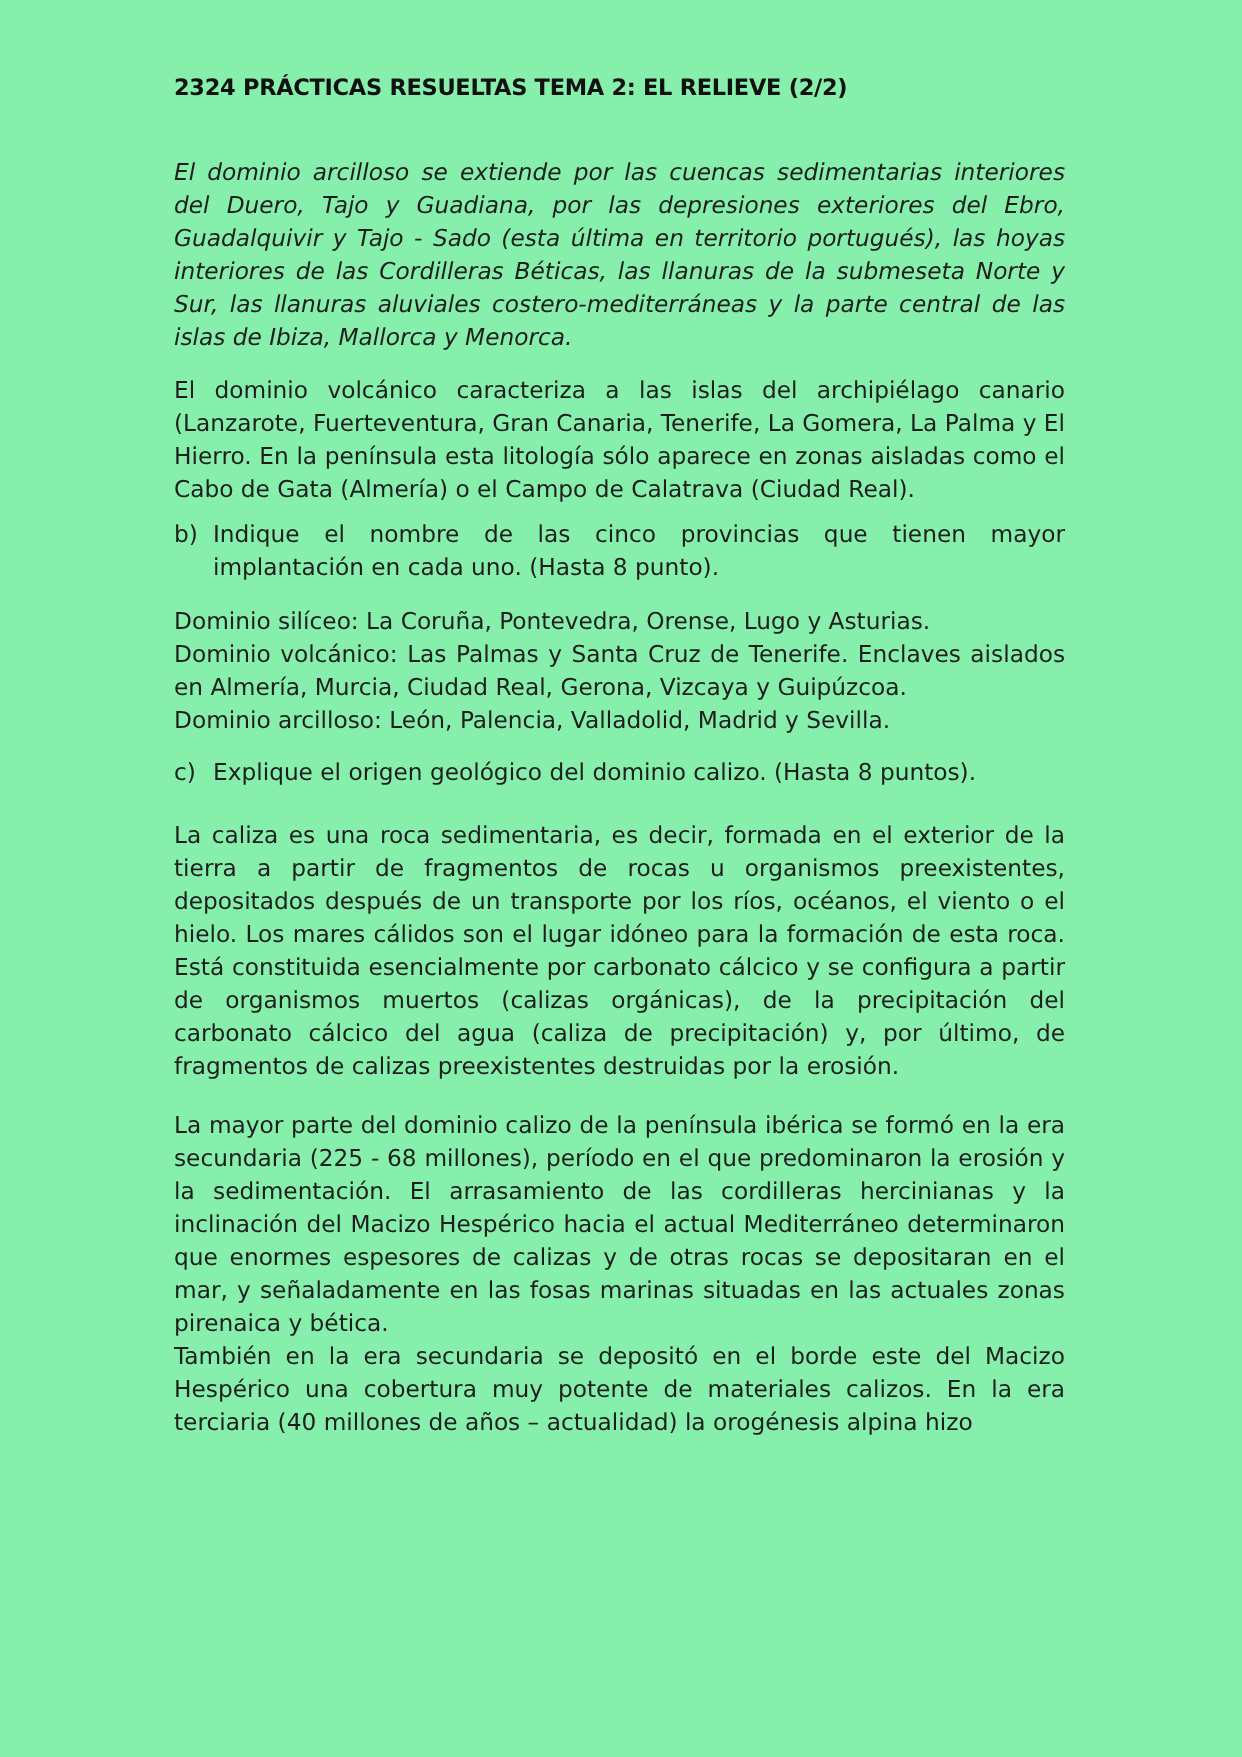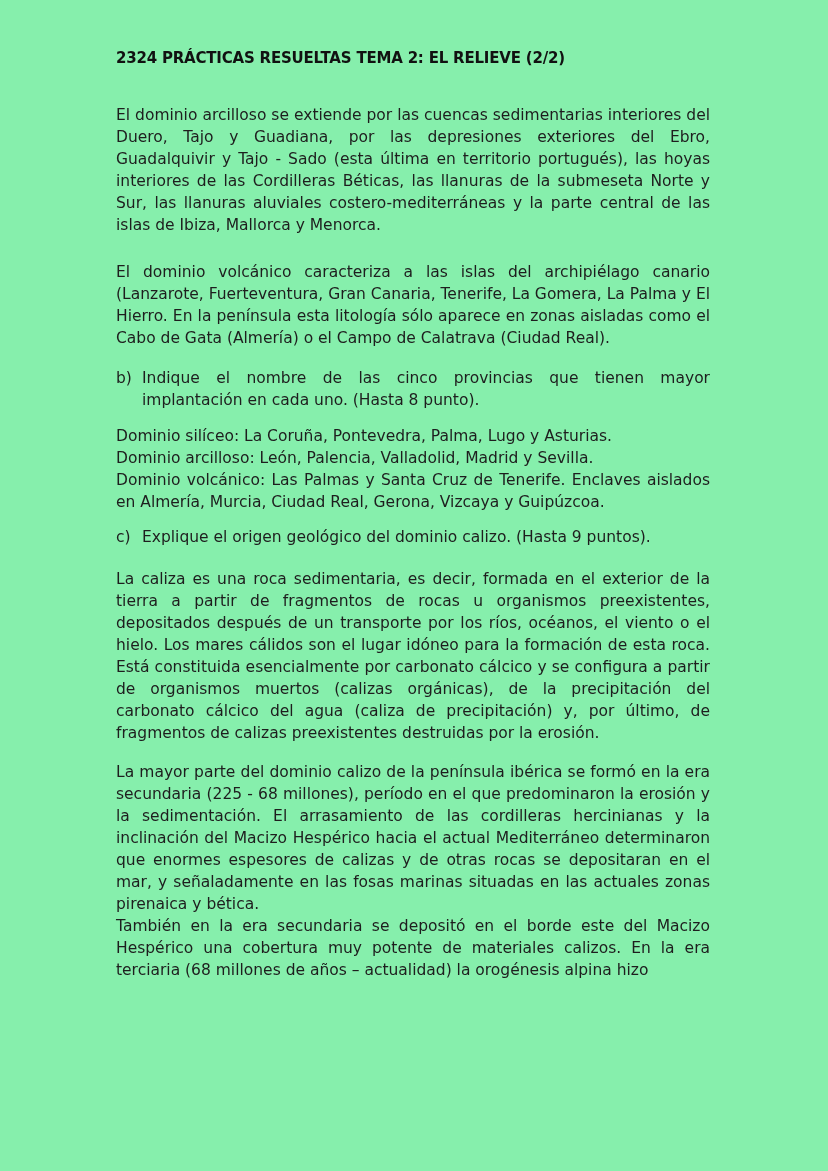--- a/index.html
+++ b/index.html
@@ -32,22 +32,22 @@
     letter-spacing: -0.2px;
     color: #111111;
     white-space: nowrap;
   }
   .para {
     margin: 0 0 14px 0;
     font-size: 15.5px;
     line-height: 22px;
     text-align: justify;
   }
-  .para-arcilloso { margin-bottom: 25px; }
-  .para-volcanico { margin-bottom: 18px; }
+  .para-arcilloso { margin-bottom: 13px; font-style: italic; }
+  .para-volcanico { margin-bottom: 8px; }
   .para-caliza    { margin-bottom: 17px; }
   .para-era       { margin-bottom: 0; }
   .question {
     display: flex;
     margin: 0 0 14px 0;
     font-size: 15.5px;
     line-height: 22px;
   }
   .question-c { margin-bottom: 20px; }
   .q-label {
@@ -76,30 +76,30 @@
     <p class="para para-arcilloso">El dominio arcilloso se extiende por las cuencas sedimentarias interiores del Duero, Tajo y Guadiana, por las depresiones exteriores del Ebro, Guadalquivir y Tajo - Sado (esta última en territorio portugués), las hoyas interiores de las Cordilleras Béticas, las llanuras de la submeseta Norte y Sur, las llanuras aluviales costero-mediterráneas y la parte central de las islas de Ibiza, Mallorca y Menorca.</p>
 
     <p class="para para-volcanico">El dominio volcánico caracteriza a las islas del archipiélago canario (Lanzarote, Fuerteventura, Gran Canaria, Tenerife, La Gomera, La Palma y El Hierro. En la península esta litología sólo aparece en zonas aisladas como el Cabo de Gata (Almería) o el Campo de Calatrava (Ciudad Real).</p>
 
     <div class="question question-b">
       <span class="q-label">b)</span>
       <span class="q-text">Indique el nombre de las cinco provincias que tienen mayor implantación en cada uno.  (Hasta 8 punto).</span>
     </div>
 
     <div class="domain-list">
-      <p class="para">Dominio silíceo: La Coruña, Pontevedra, Palma, Lugo y Asturias.</p>
+      <p class="para">Dominio silíceo: La Coruña, Pontevedra, Orense, Lugo y Asturias.</p>
+      <p class="para">Dominio volcánico: Las Palmas y Santa Cruz de Tenerife.  Enclaves aislados en Almería, Murcia, Ciudad Real, Gerona, Vizcaya y Guipúzcoa.</p>
       <p class="para">Dominio arcilloso: León, Palencia, Valladolid, Madrid y Sevilla.</p>
-      <p class="para">Dominio volcánico: Las Palmas y Santa Cruz de Tenerife.  Enclaves aislados en Almería, Murcia, Ciudad Real, Gerona, Vizcaya y Guipúzcoa.</p>
     </div>
 
     <div class="question question-c">
       <span class="q-label">c)</span>
-      <span class="q-text">Explique el origen geológico del dominio calizo. (Hasta 9 puntos).</span>
+      <span class="q-text">Explique el origen geológico del dominio calizo. (Hasta 8 puntos).</span>
     </div>
 
     <p class="para para-caliza">La caliza es una roca sedimentaria, es decir, formada en el exterior de la tierra a partir de fragmentos de rocas u organismos preexistentes, depositados después de un transporte por los ríos, océanos, el viento o el hielo. Los mares cálidos son el lugar idóneo para la formación de esta roca.  Está constituida esencialmente por carbonato cálcico y se configura a partir de organismos muertos (calizas orgánicas), de la precipitación del carbonato cálcico del agua (caliza de precipitación) y, por último, de fragmentos de calizas preexistentes destruidas por la erosión.</p>
 
     <p class="para para-era">La mayor parte del dominio calizo de la península ibérica se formó en la era secundaria (225 - 68 millones), período en el que predominaron la erosión y la sedimentación. El arrasamiento de las cordilleras hercinianas y la inclinación del Macizo Hespérico hacia el actual Mediterráneo determinaron que enormes espesores de calizas y de otras rocas se depositaran en el mar, y señaladamente en las fosas marinas situadas en las actuales zonas pirenaica y bética.</p>
 
-    <p class="para para-era">También en la era secundaria se depositó en el borde este del Macizo Hespérico una cobertura muy potente de materiales calizos. En la era terciaria (68 millones de años – actualidad) la orogénesis alpina hizo</p>
+    <p class="para para-era">También en la era secundaria se depositó en el borde este del Macizo Hespérico una cobertura muy potente de materiales calizos. En la era terciaria (40 millones de años – actualidad) la orogénesis alpina hizo</p>
 
   </div>
 </div>
 
 </body></html>

